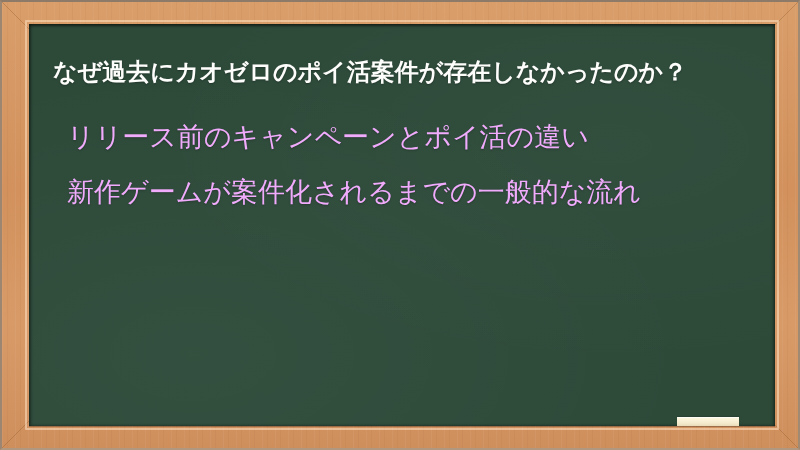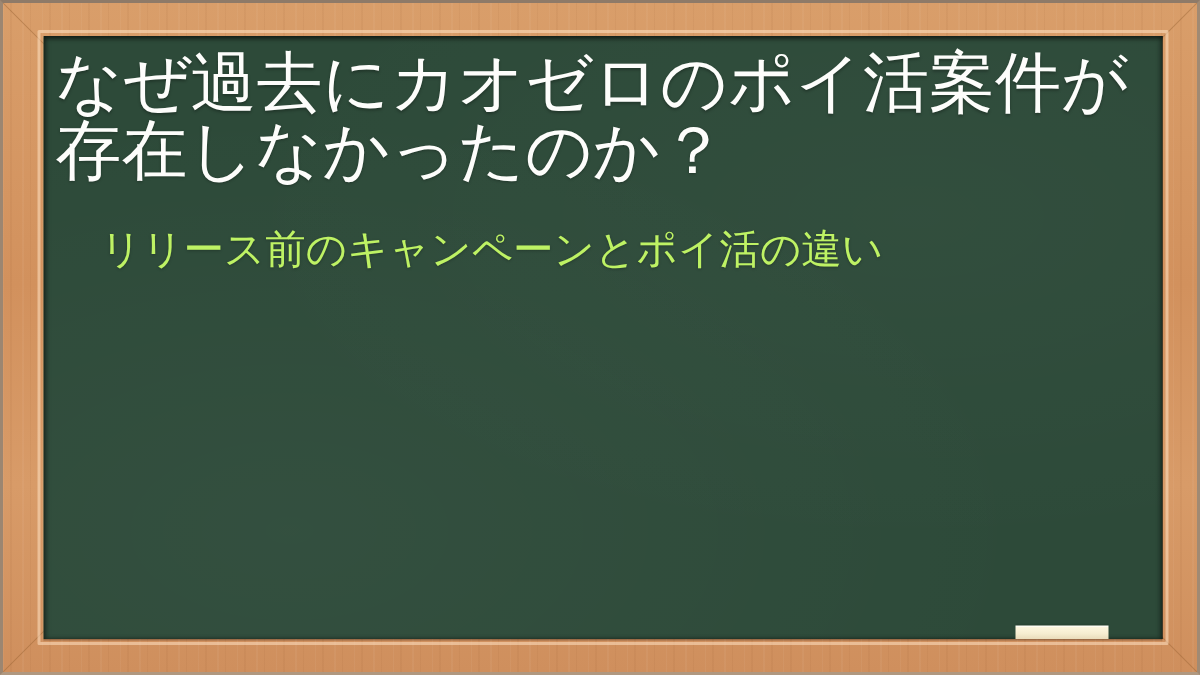--- a/index.html
+++ b/index.html
@@ -97,35 +97,35 @@
     pointer-events: none;
   }
 
   
   .board-content {
     position: relative;
     z-index: 2;
     padding: 9px 18px 0 8px;
   }
   .board-title {
-    margin: 0;
+    margin: 16px;
     color: #fdfdfb;
-    font-size: 44px;
+    font-size: 24px;
     line-height: 45px;
-    font-weight: 400;
+    font-weight: 700;
     letter-spacing: 0px;
     text-shadow: 0 1px 2px rgba(0,0,0,0.28);
   }
   .board-list {
     list-style: none;
     margin: 16px 0 0 0;
     padding: 0;
   }
   .board-list-item {
-    color: #bef264;
+    color: #f0abfc;
     font-size: 27px;
     line-height: 55px;
     font-weight: 400;
     padding-left: 30px;
     text-shadow: 0 1px 2px rgba(0,0,0,0.25);
     white-space: nowrap;
   }
 
   
   .chalk-stick {
@@ -152,20 +152,21 @@
 
   <div class="frame-inner-bevel"></div>
 
   <div class="board">
     <div class="board-content">
 
       <h1 class="board-title">なぜ過去にカオゼロのポイ活案件が存在しなかったのか？</h1>
 
       <ul class="board-list">
         <li class="board-list-item">リリース前のキャンペーンとポイ活の違い</li>
+        <li class="board-list-item">新作ゲームが案件化されるまでの一般的な流れ</li>
       </ul>
 
     </div>
 
     <div class="chalk-stick"></div>
   </div>
 
 </div>
 
 </body></html>

